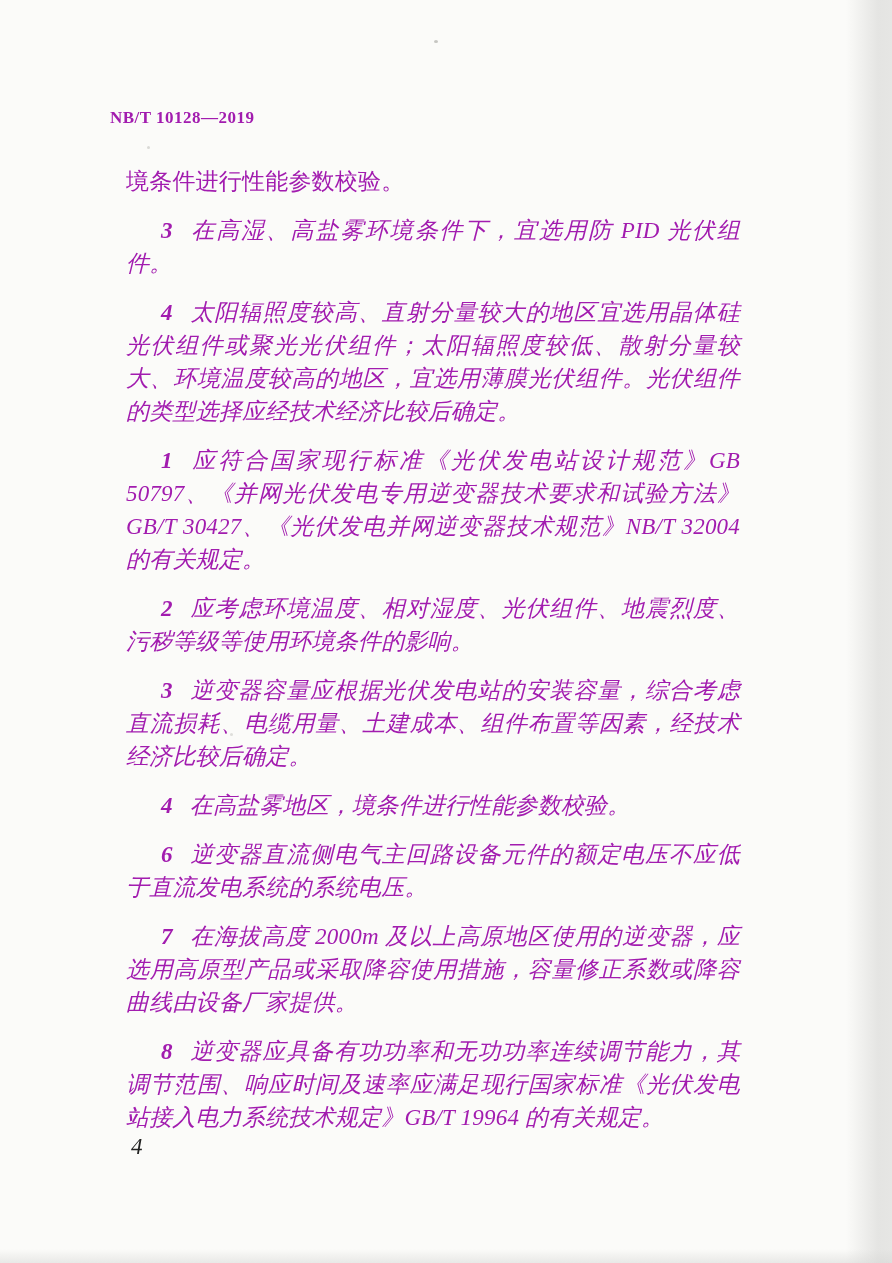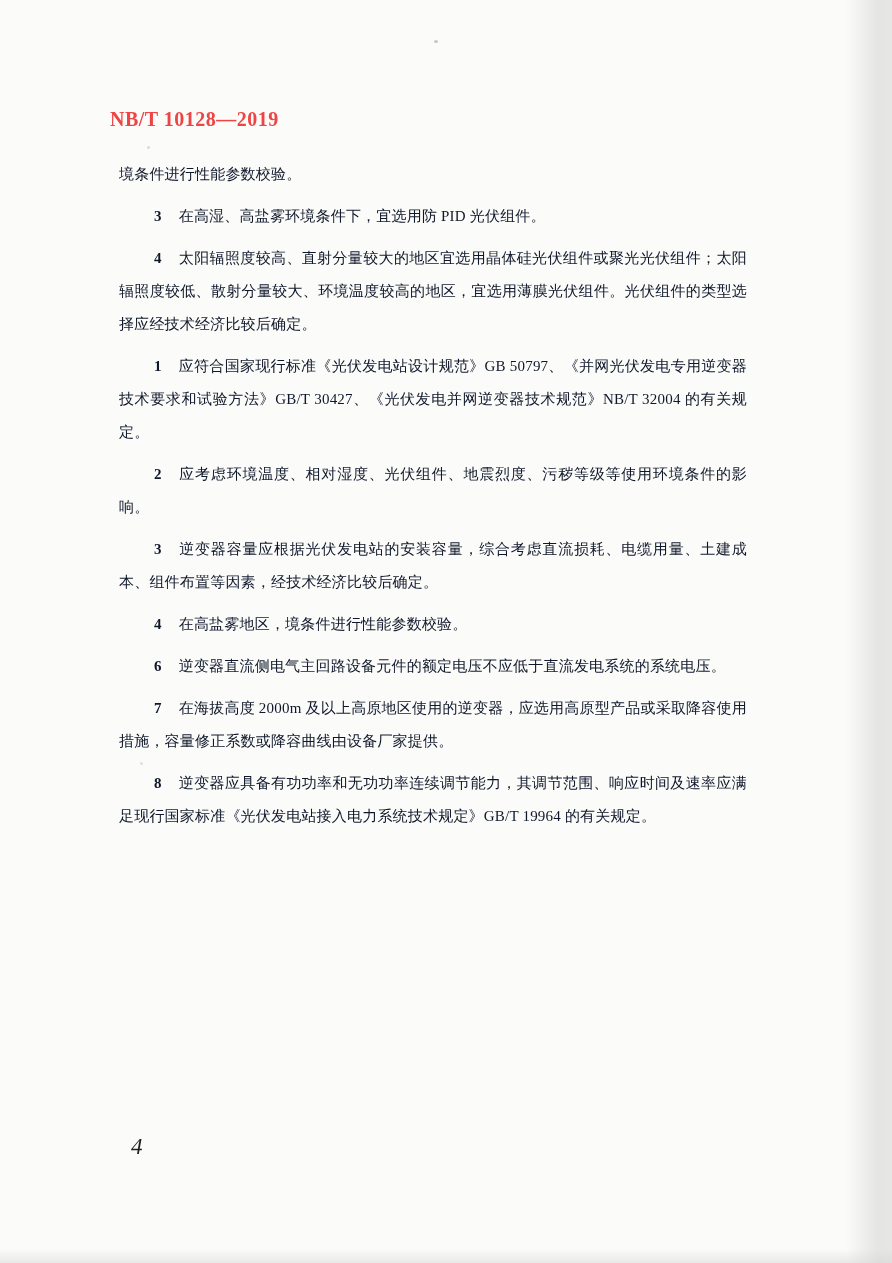--- a/index.html
+++ b/index.html
@@ -19,36 +19,36 @@
   }
   .scan-edge-bottom{
     position:absolute;left:0;bottom:0;width:100%;height:14px;
     background:linear-gradient(to bottom, rgba(210,210,208,0) 0%, rgba(214,214,212,.5) 100%);
     pointer-events:none;
   }
   .speck{position:absolute;background:#9a9a96;border-radius:50%;opacity:.55;}
 
   .std-header{
     position:absolute;left:110px;top:108px;
-    font-size:20px;font-weight:bold;letter-spacing:.5px;
-    color:#ef4444;
+    font-size:17px;font-weight:bold;letter-spacing:.5px;
+    color:#a21caf;
     text-align:right;
   }
   .doc-body{
     position:absolute;left:110px;top:149px;width:646px;
   }
   .para{
-    margin:9px;
-    font-size:15px;
+    margin:16px;
+    font-size:23px;
     line-height:33px;
     text-align:justify;
     letter-spacing:.2px;
-    color:#0f172a;
+    color:#a21caf;
   }
-  .para.indent{text-indent:35px;}
+  .para.indent{text-indent:35px;font-style:italic;}
   .para .num{
     font-weight:bold;
     margin-right:17px;
     font-family:"Liberation Serif","DejaVu Serif",serif;
   }
   .para .num.section{margin-right:15px;}
   .page-number{
     position:absolute;left:131px;top:1134px;
     font-size:23px;font-style:italic;color:#222;
   }

